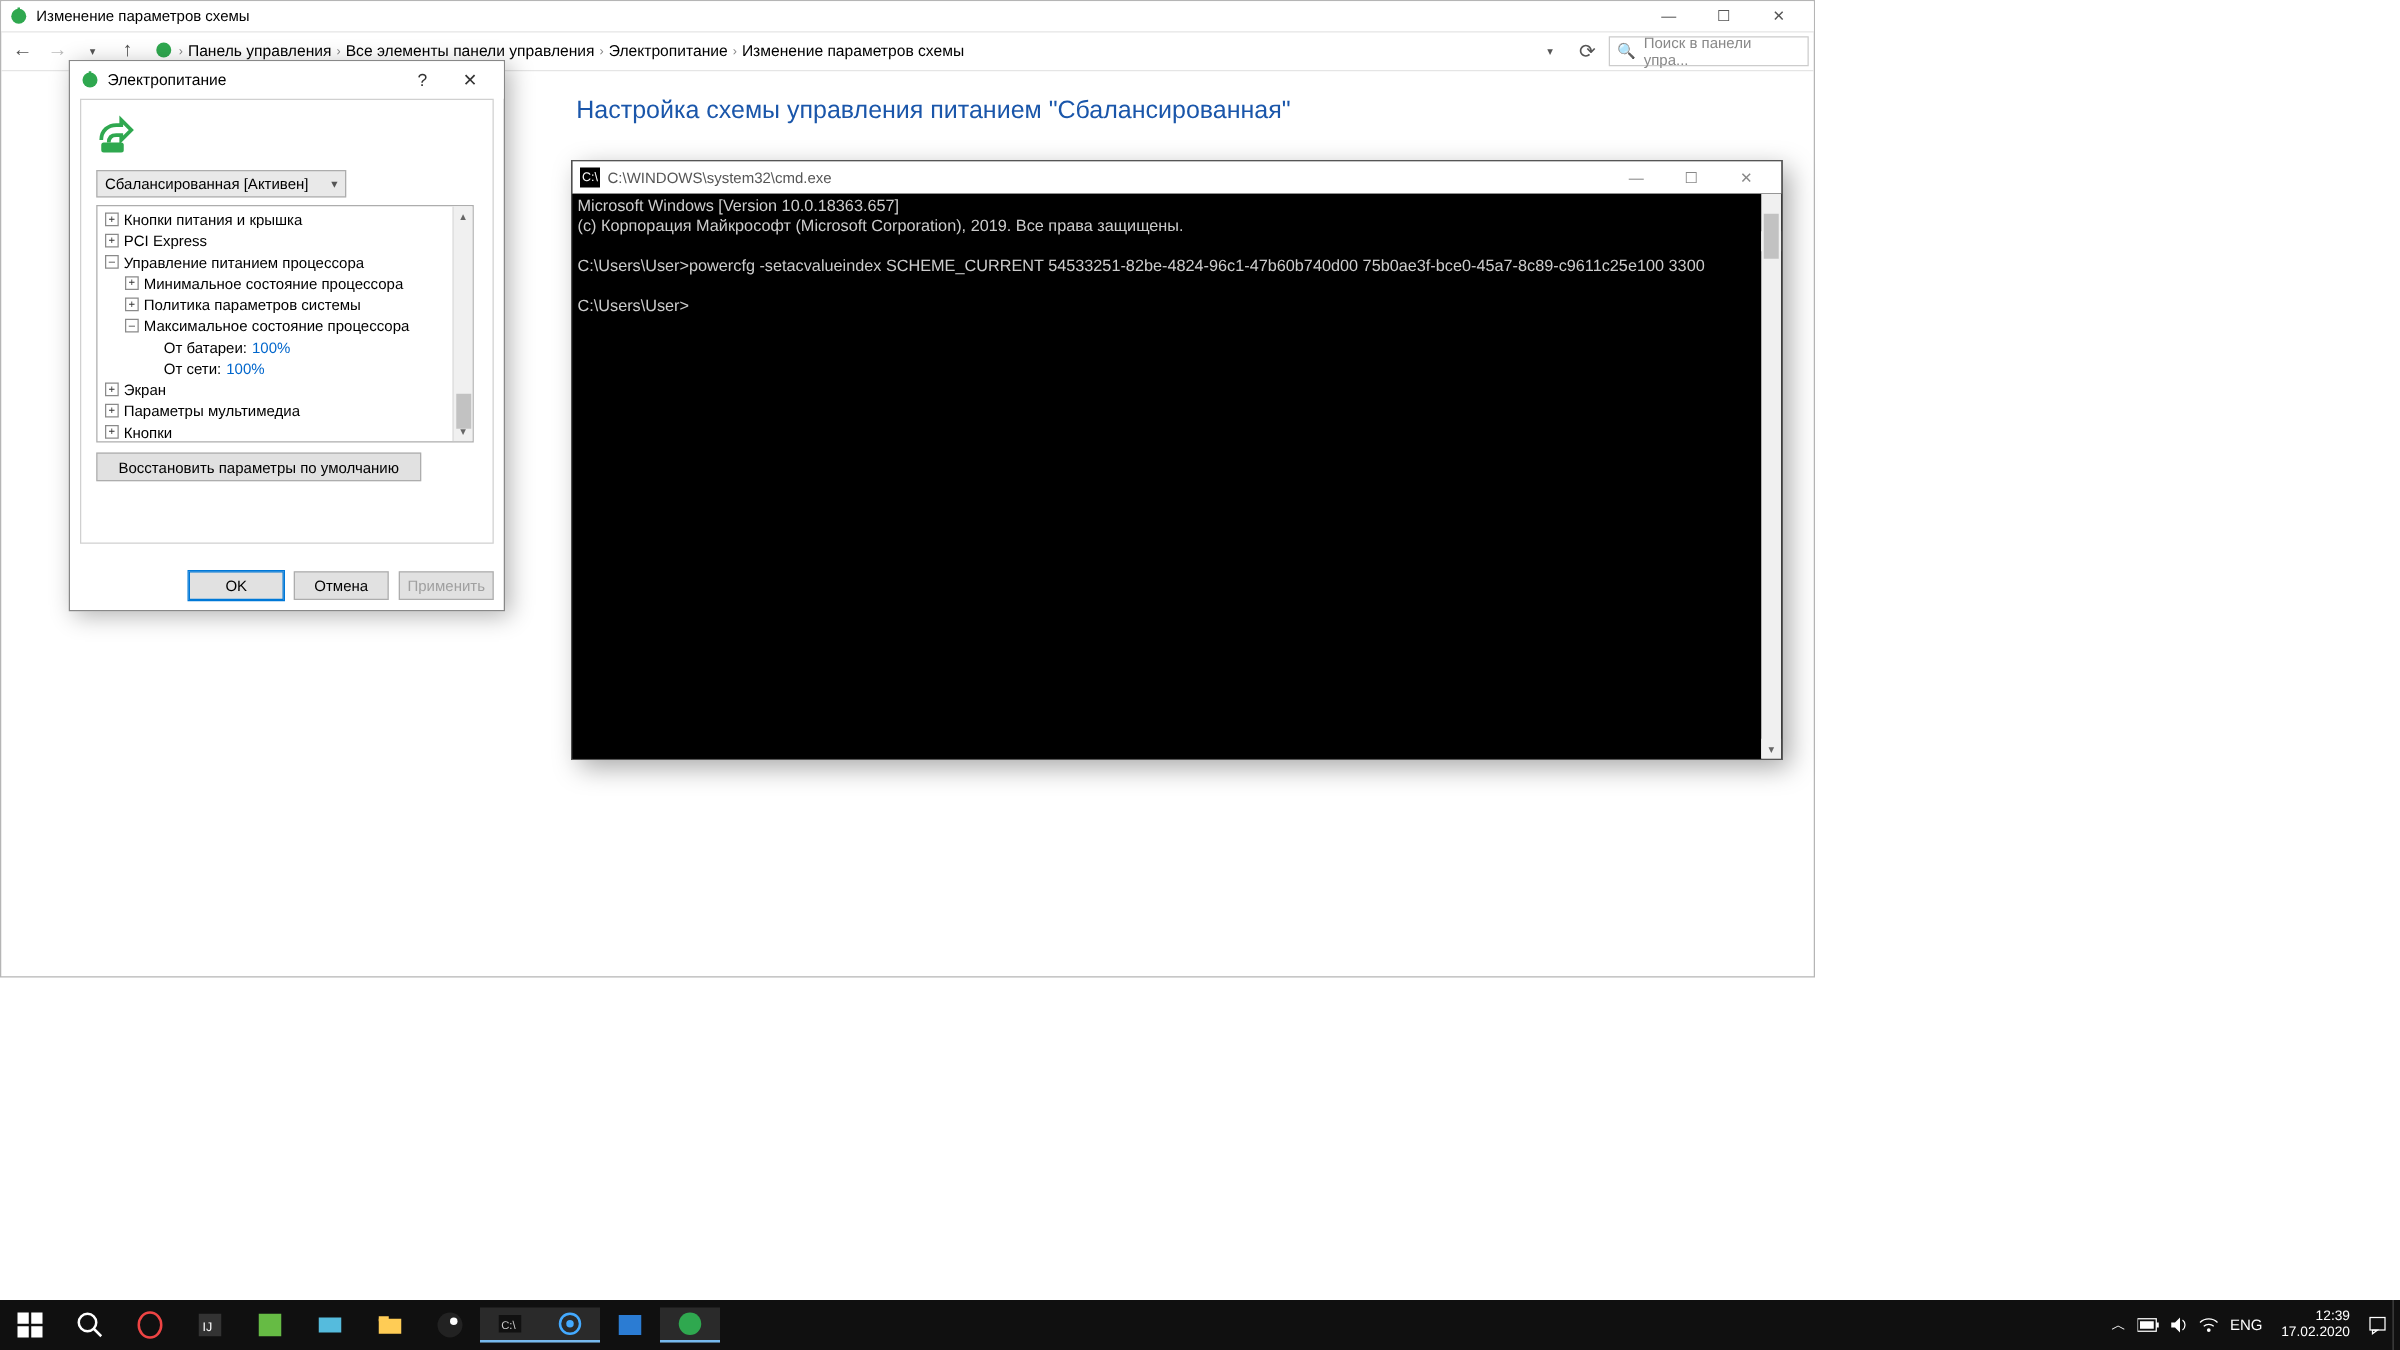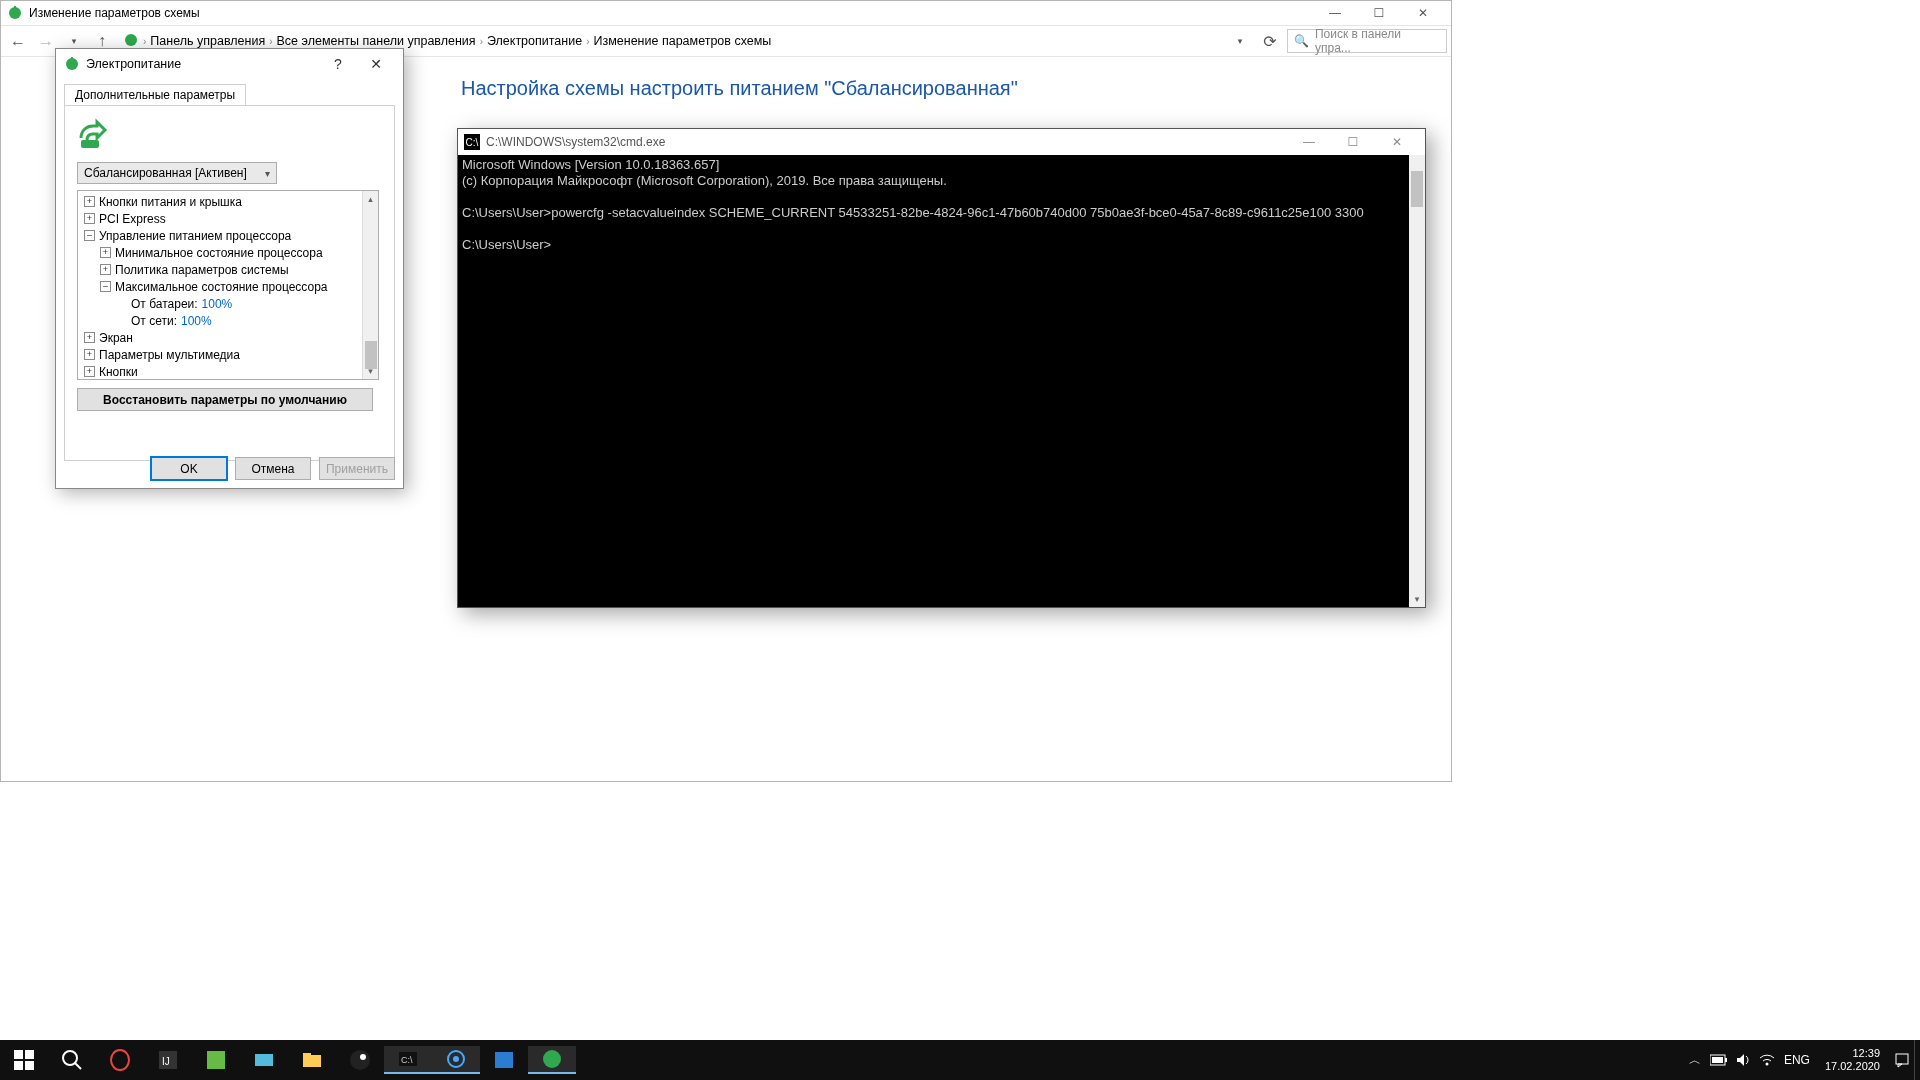--- a/index.html
+++ b/index.html
@@ -76,22 +76,22 @@
 .expander { width:11px; height:11px; border:1px solid #8a8a8a; display:inline-flex; align-items:center; justify-content:center; font-size:9px; line-height:9px; margin-right:4px; color:#333; background:#fff; }
 .tree-label {  }
 .tree-val { color:#0066cc; margin-left:4px; }
 .tree-indent-1 { padding-left: 18px; }
 .tree-indent-2 { padding-left: 34px; }
 .tree-scroll { position:absolute; right:0; top:0; width:16px; height:100%; background:#f0f0f0; border-left:1px solid #dcdcdc; }
 .tree-scroll .sbtn { height:16px; display:flex; align-items:center; justify-content:center; color:#666; font-size:9px; }
 .tree-scroll .sthumb { position:absolute; left:2px; width:12px; background:#c2c2c2; }
 
 .restore-btn {
-  width: 296px; height: 23px; border:1px solid #adadad; background:#e1e1e1;
-  font-size:12px; display:flex; align-items:center; justify-content:center; margin-top:8px;font-weight:bold;
+  width: 260px; height: 23px; border:1px solid #adadad; background:#e1e1e1;
+  font-size:12px; display:flex; align-items:center; justify-content:center; margin-top:8px;
 }
 .dialog-actions {
   position:absolute; right:8px; bottom:8px; display:flex; gap:8px;
 }
 .dlg-btn {
   width: 76px; height: 23px; border:1px solid #adadad; background:#e1e1e1;
   font-size:12px; display:flex; align-items:center; justify-content:center;
 }
 .dlg-btn.focused { border:1px solid #0078d7; outline:1px solid #0078d7; }
 .dlg-btn.disabled { color:#a0a0a0; }
@@ -176,38 +176,35 @@
     <div class="nav-right">
       <div class="nav-btn" style="font-size:9px;">▾</div>
       <div class="nav-btn">⟳</div>
       <div class="search-box">
         <span class="sicon">🔍</span>
         <span>Поиск в панели упра...</span>
       </div>
     </div>
   </div>
   <div class="explorer-content">
-    <div class="page-heading">Настройка схемы настроить питанием "Сбалансированная"</div>
+    <div class="page-heading">Настройка схемы управления питанием "Сбалансированная"</div>
   </div>
 </div>
 
 <div class="dialog">
   <div class="dialog-titlebar">
     <span class="dicon">
       <svg class="power-icon" viewBox="0 0 16 16">
           <circle cx="8" cy="8" r="6" fill="#2fa84f"></circle>
           <rect x="7" y="1" width="2" height="6" fill="#2fa84f"></rect>
         </svg>
     </span>
     <span class="dtitle">Электропитание</span>
     <div class="dbtn">?</div>
     <div class="dbtn">✕</div>
-  </div>
-  <div class="dialog-tabs">
-    <div class="dialog-tab">Дополнительные параметры</div>
   </div>
   <div class="dialog-frame">
     <div class="dialog-instr">
       <span class="instr-icon">
         <svg viewBox="0 0 32 32" width="32" height="32">
             <path d="M4 20 C4 12 10 8 16 8 L20 8 L20 4 L28 12 L20 20 L20 16 L16 16 C12 16 10 18 10 22" fill="none" stroke="#2fa84f" stroke-width="3"></path>
             <rect x="4" y="22" width="18" height="8" rx="2" fill="#2fa84f"></rect>
           </svg>
       </span>
     </div>

